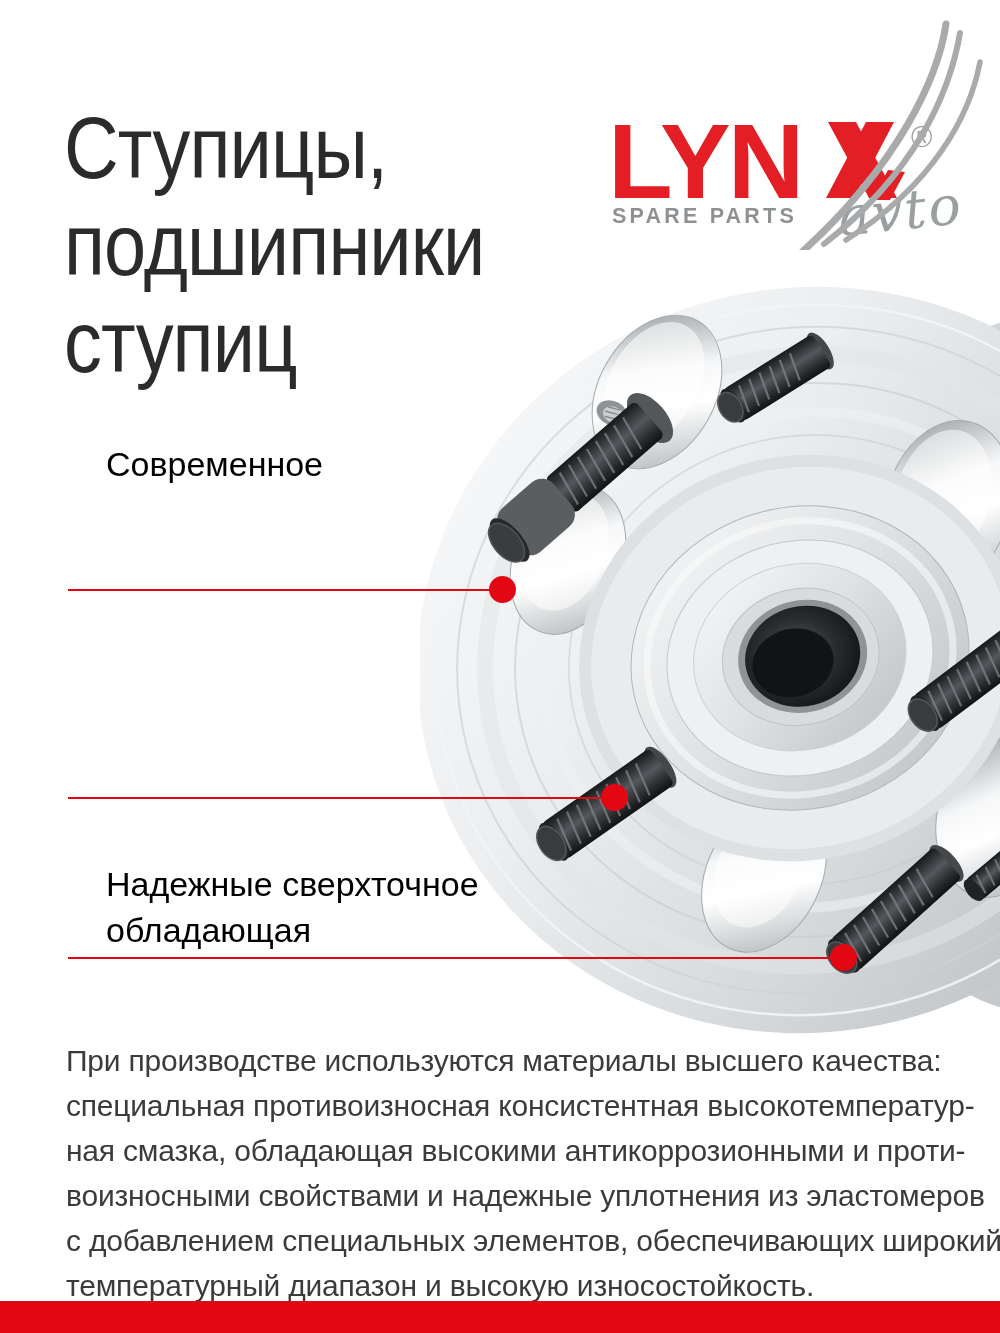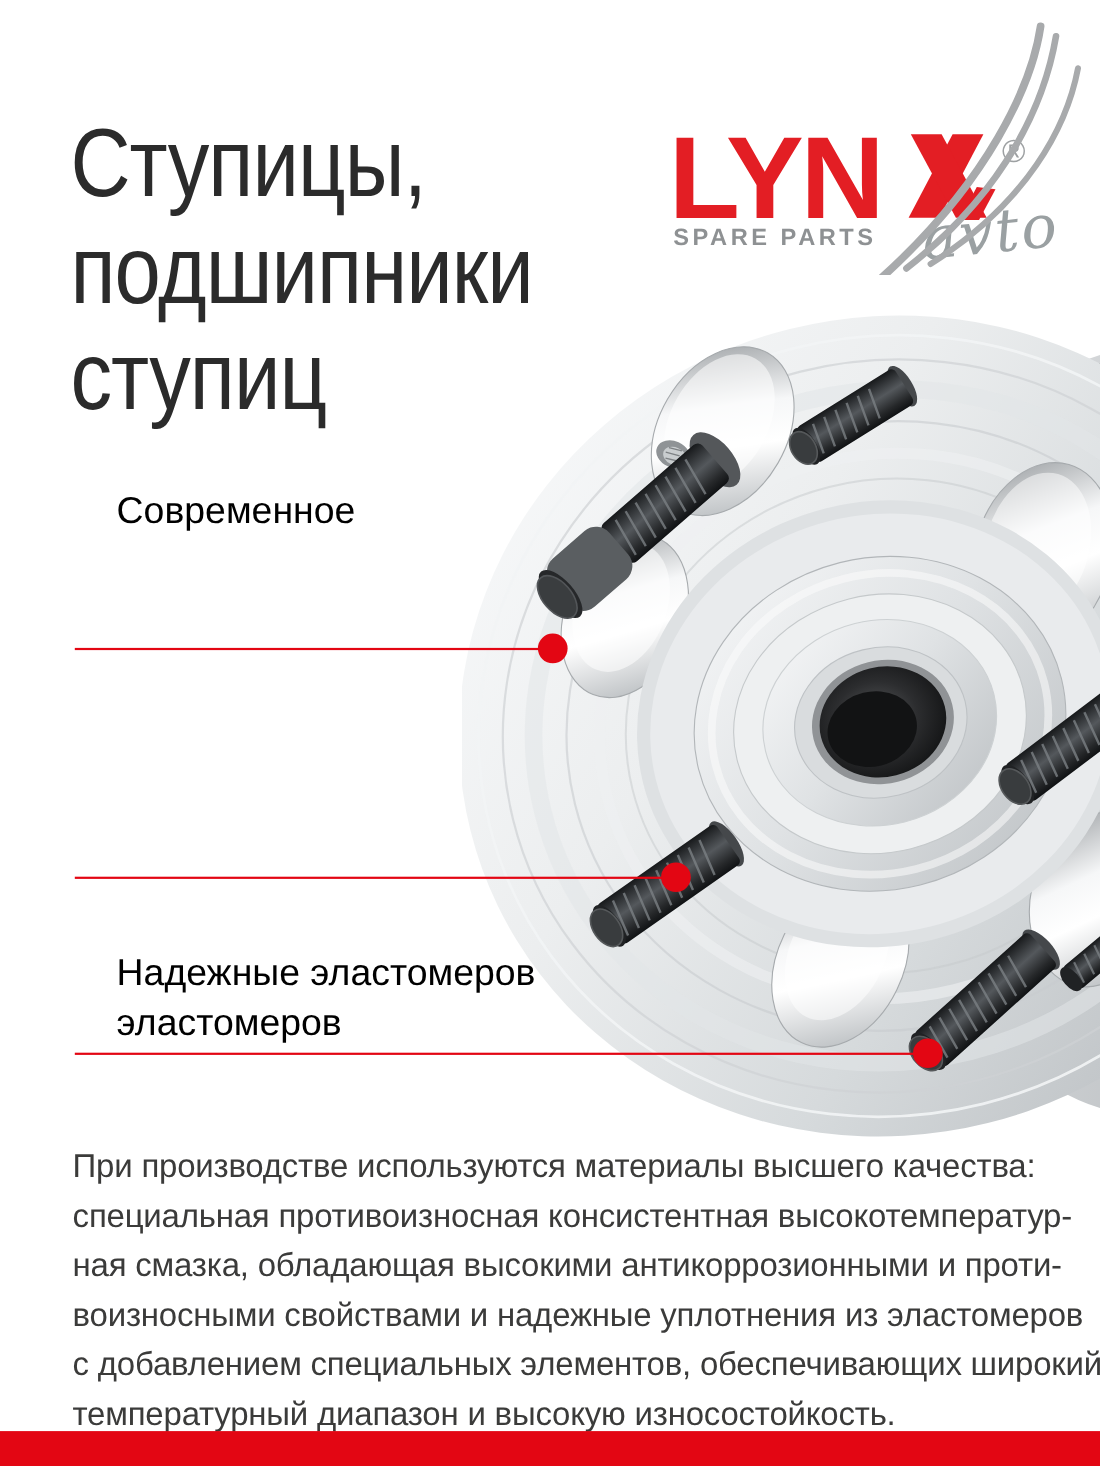--- a/index.html
+++ b/index.html
@@ -209,22 +209,22 @@
   <div class="feature feature-1">
     <div>Современное</div>
   </div>
   <div class="rule rule-1"></div>
   <div class="dot dot-1"></div>
 
   <div class="rule rule-2"></div>
   <div class="dot dot-2"></div>
 
   <div class="feature feature-3">
-    <div>Надежные эластомеров</div>
-    <div>эластомеров</div>
+    <div>Надежные сверхточное</div>
+    <div>обладающая</div>
   </div>
   <div class="rule rule-3"></div>
   <div class="dot dot-3"></div>
 
   <div class="desc">
     <div>При производстве используются материалы высшего качества:</div>
     <div>специальная противоизносная консистентная высокотемператур-</div>
     <div>ная смазка, обладающая высокими антикоррозионными и проти-</div>
     <div>воизносными свойствами и надежные уплотнения из эластомеров</div>
     <div>с добавлением специальных элементов, обеспечивающих широкий</div>

